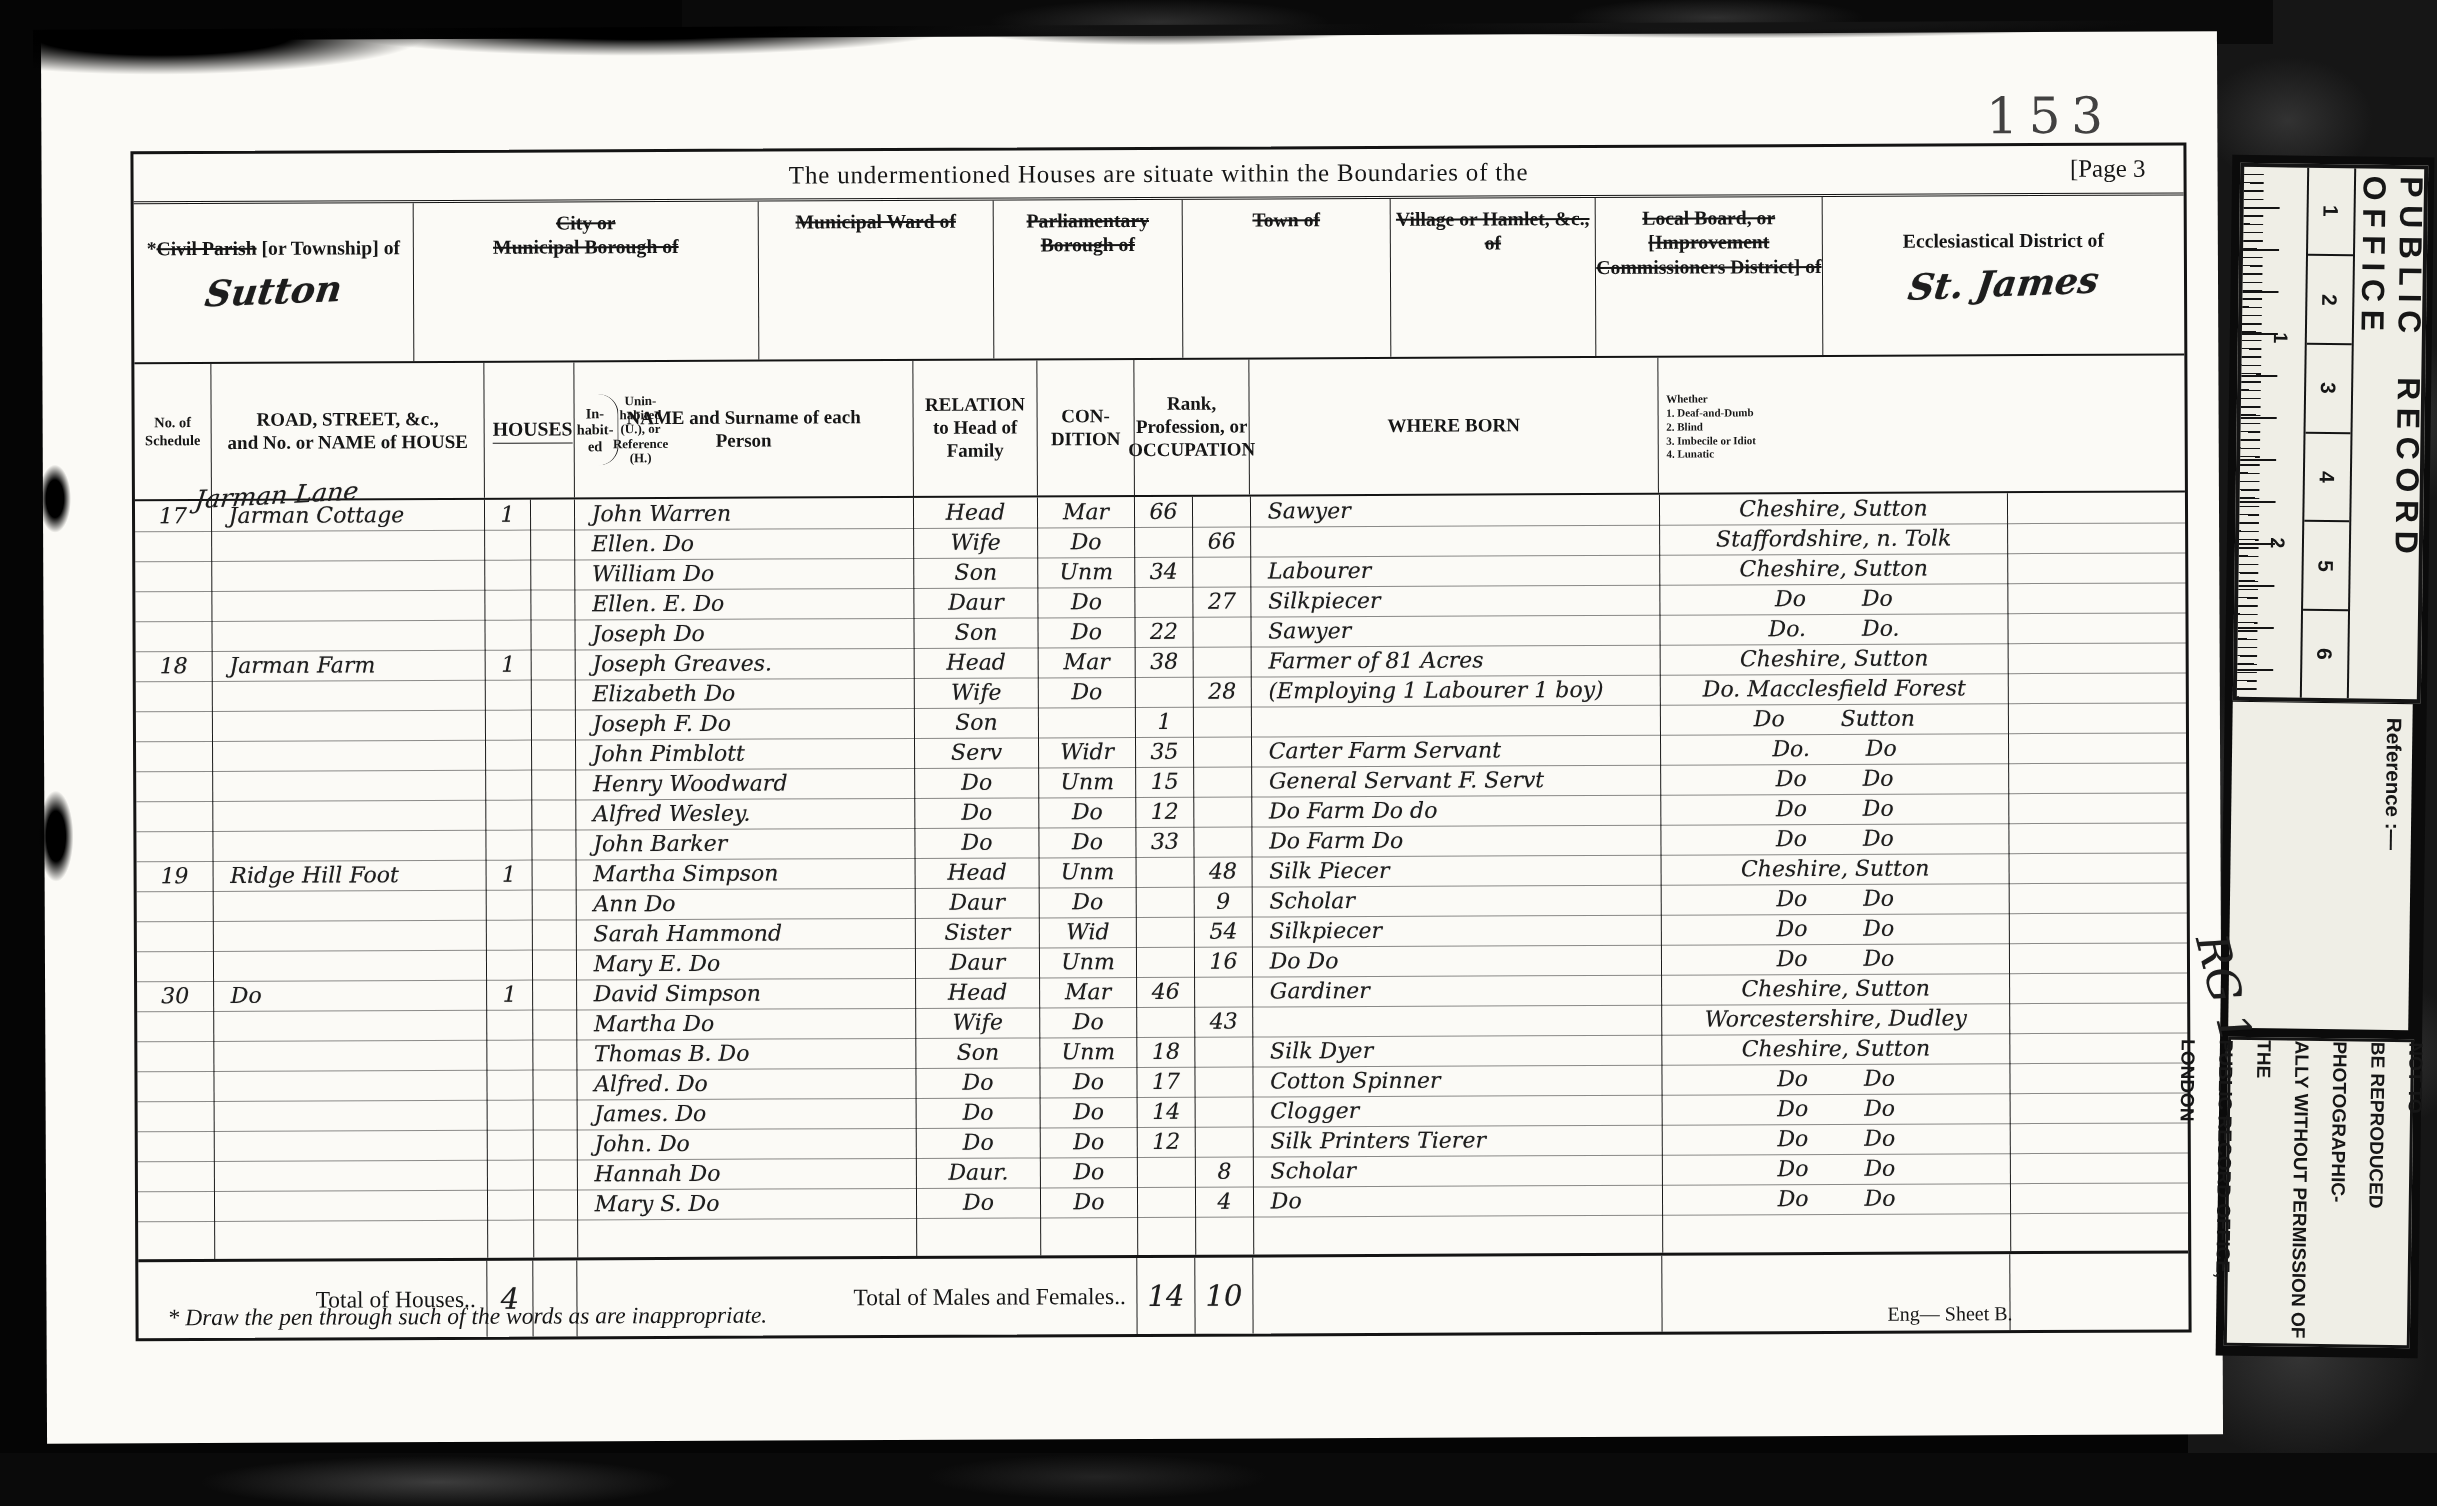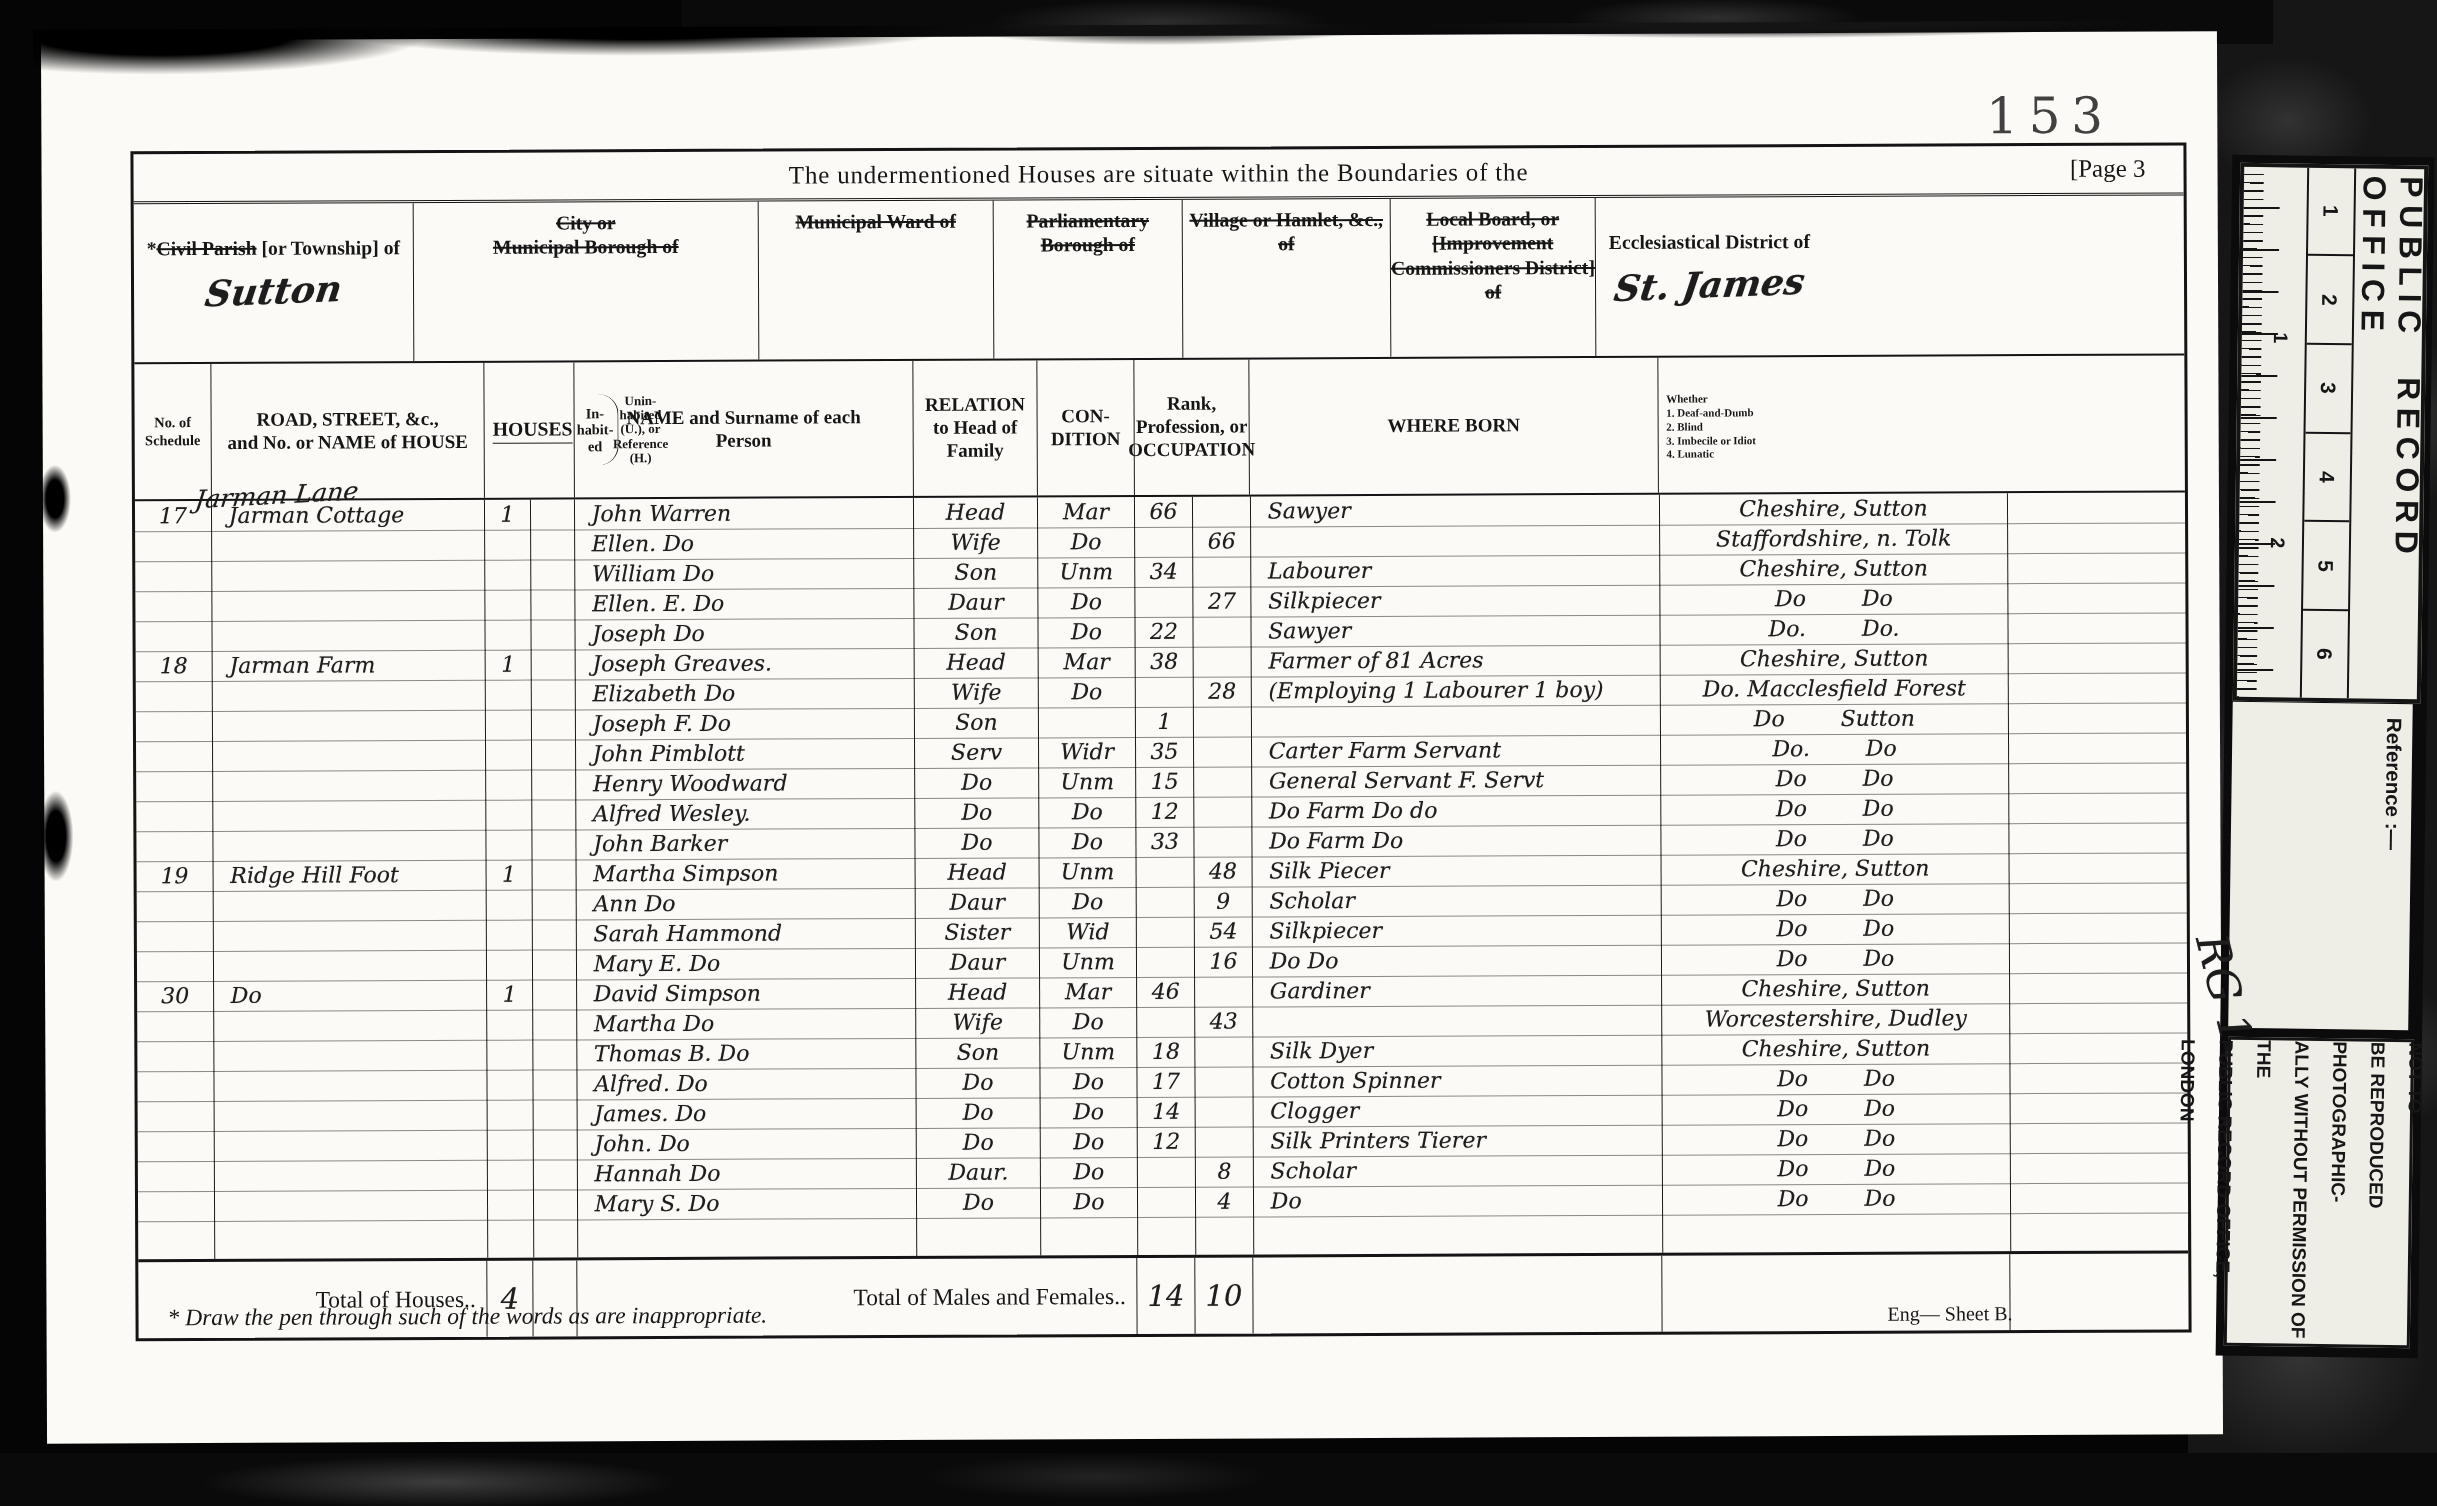--- a/index.html
+++ b/index.html
@@ -169,20 +169,21 @@
 
     <div class="trow geo-row">
       <div class="geo-cell">
         <span>*</span><span class="struck">Civil Parish</span><span> [or Township] of</span>
         <div class="geo-val hw">Sutton</div>
       </div>
       <div class="geo-cell"><span class="struck">City or
 Municipal Borough of</span></div>
       <div class="geo-cell"><span class="struck">Municipal Ward of</span></div>
       <div class="geo-cell"><span class="struck">Parliamentary Borough of</span></div>
+      <div class="geo-cell"><span class="struck">Town of</span></div>
       <div class="geo-cell"><span class="struck">Village or Hamlet, &amp;c., of</span></div>
       <div class="geo-cell"><span class="struck">Local Board, or [Improvement
 Commissioners District] of</span></div>
       <div class="geo-cell">
         <span>Ecclesiastical District of</span>
         <div class="geo-val hw">St. James</div>
       </div>
     </div>
 
     <div class="trow colhead-row">

